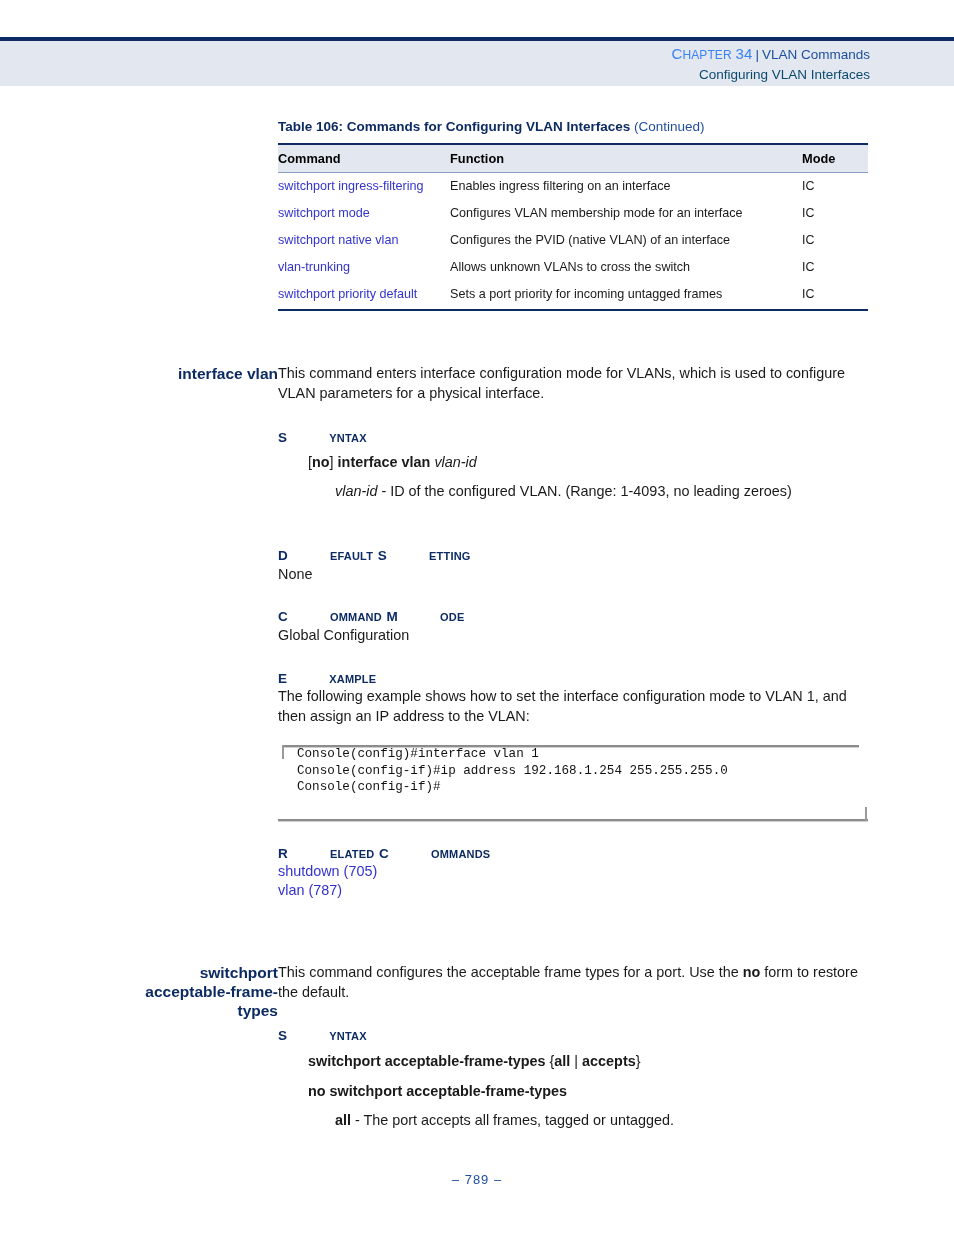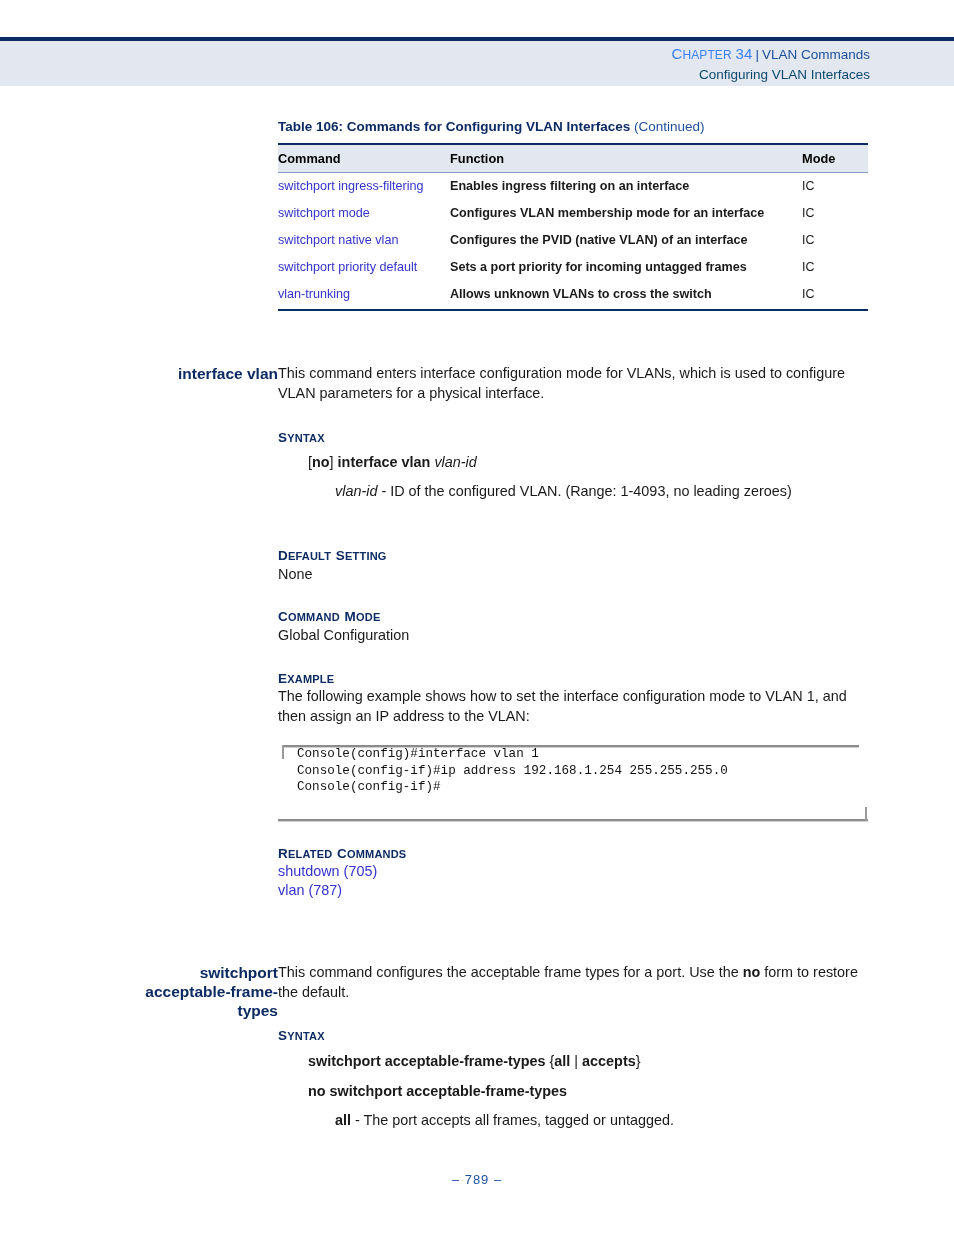--- a/index.html
+++ b/index.html
@@ -115,36 +115,36 @@
   .cmdtable tbody td {
     vertical-align: top;
     padding: 6px 0 7px 0;
     line-height: 14px;
   }
   .cmdtable tbody tr:last-child td {
     border-bottom: 2.5px solid #0d2b63;
     padding-bottom: 8px;
   }
   .col-cmd   { width: 172px; }
-  .col-fn    { width: 352px; font-weight: bold; }
+  .col-fn    { width: 352px; }
   .col-mode  { width: 66px; }
   .cmdlink {
     color: #3333cc;
   }
   .fn-text { color: #1a1a1a; }
   .mode-text { color: #1a1a1a; font-size: 12.4px; }
 
   
   .subhead {
     color: #0d2b63;
     font-weight: bold;
     letter-spacing: 0.2px;
   }
   .subhead .c1 { font-size: 13.5px; }
-  .subhead .cs { font-size: 11px; }
+  .subhead .cs { font-size: 11px; padding-left: 42px; }
 
   .para {
     font-size: 14.4px;
     line-height: 19.5px;
     color: #1a1a1a;
   }
   .indent1 { margin-left: 30px; }
   .indent2 { margin-left: 57px; }
   .b { font-weight: bold; }
   .i { font-style: italic; }
@@ -257,27 +257,27 @@
       <td class="col-cmd"><span class="cmdlink">switchport mode</span></td>
       <td class="col-fn"><span class="fn-text">Configures VLAN membership mode for an interface</span></td>
       <td class="col-mode"><span class="mode-text">IC</span></td>
     </tr>
     <tr>
       <td class="col-cmd"><span class="cmdlink">switchport native vlan</span></td>
       <td class="col-fn"><span class="fn-text">Configures the PVID (native VLAN) of an interface</span></td>
       <td class="col-mode"><span class="mode-text">IC</span></td>
     </tr>
     <tr>
+      <td class="col-cmd"><span class="cmdlink">vlan-trunking</span></td>
+      <td class="col-fn"><span class="fn-text">Allows unknown VLANs to cross the switch</span></td>
+      <td class="col-mode"><span class="mode-text">IC</span></td>
+    </tr>
+    <tr>
       <td class="col-cmd"><span class="cmdlink">switchport priority default</span></td>
       <td class="col-fn"><span class="fn-text">Sets a port priority for incoming untagged frames</span></td>
-      <td class="col-mode"><span class="mode-text">IC</span></td>
-    </tr>
-    <tr>
-      <td class="col-cmd"><span class="cmdlink">vlan-trunking</span></td>
-      <td class="col-fn"><span class="fn-text">Allows unknown VLANs to cross the switch</span></td>
       <td class="col-mode"><span class="mode-text">IC</span></td>
     </tr>
   </tbody>
 </table>
 
 <div class="label-col" style="top:364px;">interface vlan</div>
 
 <div class="body-col para" style="top:364px;">This command enters interface configuration mode for VLANs, which is used to configure VLAN parameters for a physical interface.</div>
 
 <div class="body-col subhead" style="top:428px;"><span class="c1">S</span><span class="cs">YNTAX</span></div>

